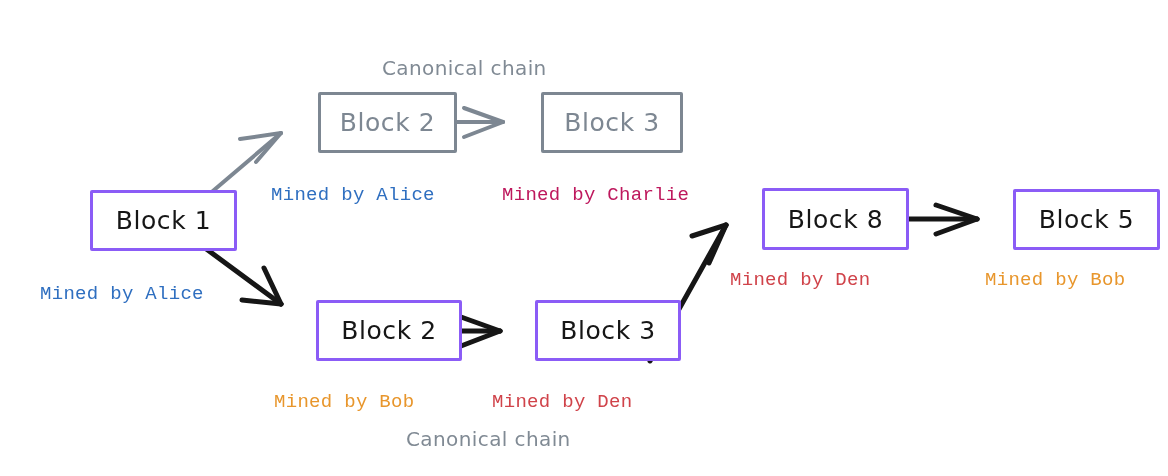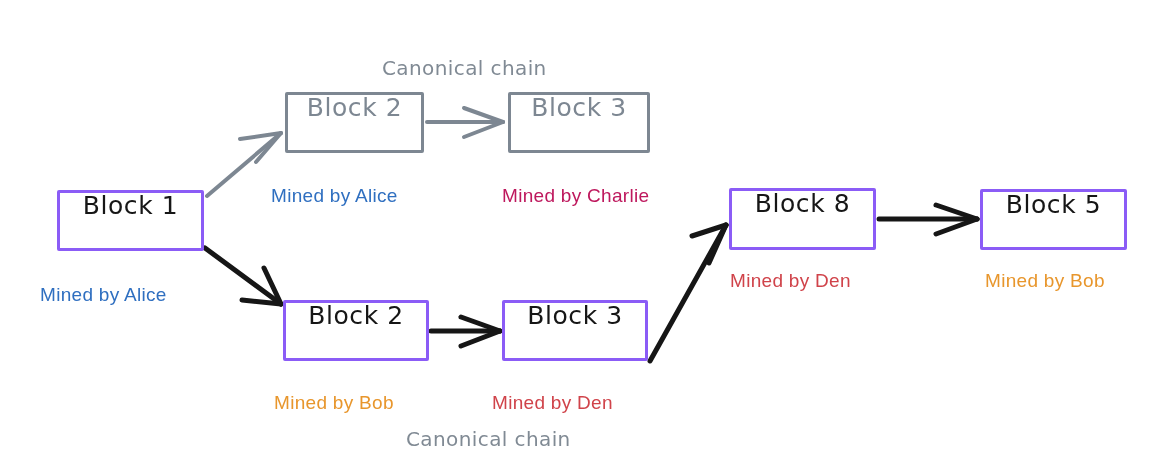--- a/index.html
+++ b/index.html
@@ -23,21 +23,23 @@
     left: 0;
     top: 0;
     width: 1168px;
     height: 476px;
   }
   .block-box {
     position: absolute;
     box-sizing: border-box;
     background: #ffffff;
     display: flex;
+    align-items: center;
     justify-content: center;
+    margin-left: 33px;
   }
   .block-box.solid {
     border: 3px solid #8b5cf6;
     border-radius: 2px;
   }
   .block-box.ghost {
     border: 3px solid #7d8792;
     border-radius: 2px;
   }
   .block-label {
@@ -46,21 +48,21 @@
     font-weight: 400;
     letter-spacing: 0.6px;
     white-space: nowrap;
     line-height: 1;
   }
   .block-box.solid .block-label { color: #161616; }
   .block-box.ghost  .block-label { color: #7d8792; }
 
   .caption {
     position: absolute;
-    font-family: Liberation Sans, sans-serif;
+    font-family: Liberation Mono, monospace;
     font-size: 19px;
     font-weight: 400;
     letter-spacing: 0.3px;
     white-space: nowrap;
     line-height: 1;
   }
   .chain-title {
     position: absolute;
     font-family: "DejaVu Sans", sans-serif;
     font-size: 20px;

